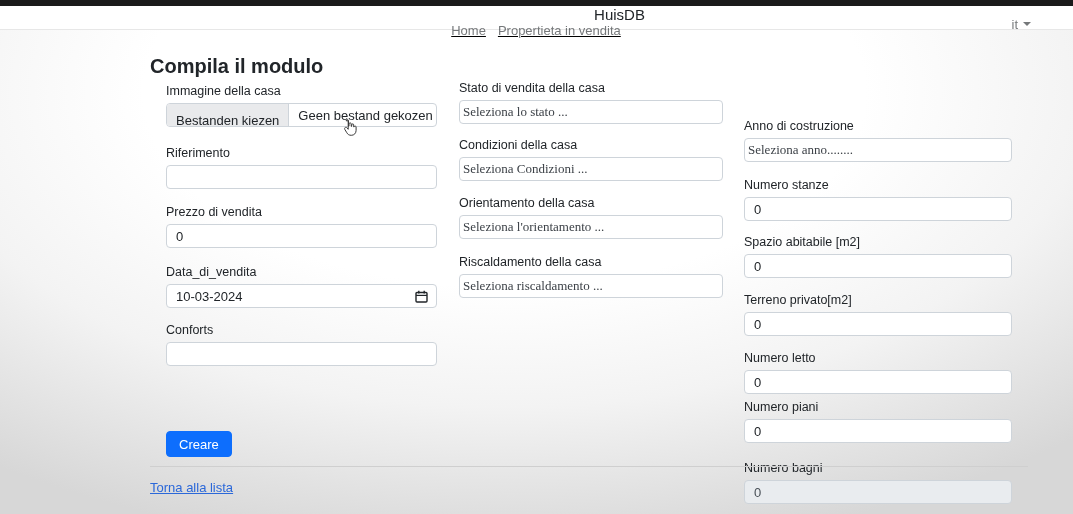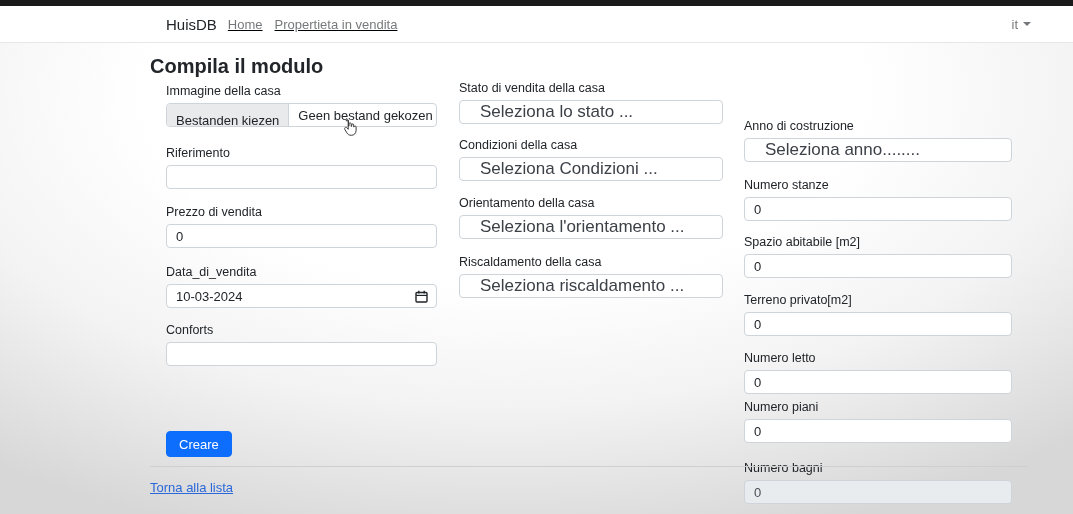--- a/index.html
+++ b/index.html
@@ -2,42 +2,42 @@
 <html><head>
 <meta charset="utf-8">
 <style>
   html,body{margin:0;padding:0;background:#fff;}
   .canvas{
     position:relative;width:1073px;height:514px;overflow:hidden;
     font-family:"Liberation Sans",sans-serif;
     background:radial-gradient(ellipse 80% 90% at 47% 18%, #ffffff 42%, #f3f3f3 68%, #d7d7d7 100%);
   }
   .top-strip{position:absolute;top:0;left:0;width:1073px;height:6px;background:#1a1a1a;}
-  .navbar{position:absolute;top:6px;left:0;width:1073px;height:37px;background:#ffffff;
-    border-bottom:1px solid #e7e7e7;display:flex;align-items:center;box-sizing:border-box;}
+  .navbar{position:absolute;top:6px;left:0;width:1073px;height:24px;background:#ffffff;
+    border-bottom:1px solid #e7e7e7;display:flex;align-items:center;box-sizing:border-box;flex-direction:column;}
   .brand{margin-left:166px;font-size:15px;color:#212529;cursor:pointer;}
   .nav-links{display:flex;align-items:center;margin-left:11px;text-decoration:underline;}
   .nav-links a{font-size:13px;color:rgba(33,37,41,.62);text-decoration:none;margin-right:12px;cursor:pointer;}
   .lang{position:absolute;right:42px;top:0;height:36px;display:flex;align-items:center;
     font-size:13px;color:rgba(33,37,41,.62);cursor:pointer;}
   .caret{width:0;height:0;border-left:4px solid transparent;border-right:4px solid transparent;
     border-top:4px solid rgba(33,37,41,.62);margin-left:5px;display:inline-block;}
   .page-title{position:absolute;left:150px;top:55px;margin:0;font-size:20px;font-weight:700;color:#212529;}
 
   .colL{position:absolute;left:166px;top:84px;width:271px;}
   .colM{position:absolute;left:459px;top:81px;width:264px;}
   .colR{position:absolute;left:744px;top:83px;width:268px;}
 
   .group label{display:block;font-size:12.5px;line-height:14px;color:#212529;margin:0 0 5px 0;}
   .form-control{box-sizing:border-box;display:block;width:100%;height:24px;border:1px solid #ced4da;
     border-radius:4px;padding:2px 9px;font-size:13px;color:#212529;background:#fff;
     font-family:"Liberation Sans",sans-serif;outline:none;}
   .form-control:disabled{background:#e9ecef;color:#495057;}
   .select-box{box-sizing:border-box;width:100%;height:24px;border:1px solid #ced4da;border-radius:4px;
-    background:#fff;display:flex;align-items:center;padding:0 20px;font-size:17px;color:#3c4147;cursor:pointer;}
+    background:#fff;display:flex;align-items:center;padding:0 3px;font-size:13px;color:#3c4147;cursor:pointer;font-family:Liberation Serif, serif;}
   .file-input{box-sizing:border-box;width:100%;height:24px;border:1px solid #ced4da;border-radius:4px;
     background:#fff;display:flex;align-items:stretch;overflow:hidden;cursor:pointer;}
   .file-btn{background:#e9eaec;border-right:1px solid #ced4da;padding:16px 9px;display:flex;align-items:center;
     font-size:13px;color:#212529;white-space:nowrap;}
   .file-status{padding:0 9px;display:flex;align-items:center;font-size:13px;color:#212529;white-space:nowrap;}
   .date-box{box-sizing:border-box;width:100%;height:24px;border:1px solid #ced4da;border-radius:4px;
     background:#fff;display:flex;align-items:center;justify-content:space-between;
     padding:0 8px 0 9px;font-size:13px;color:#212529;cursor:text;}
 
   

